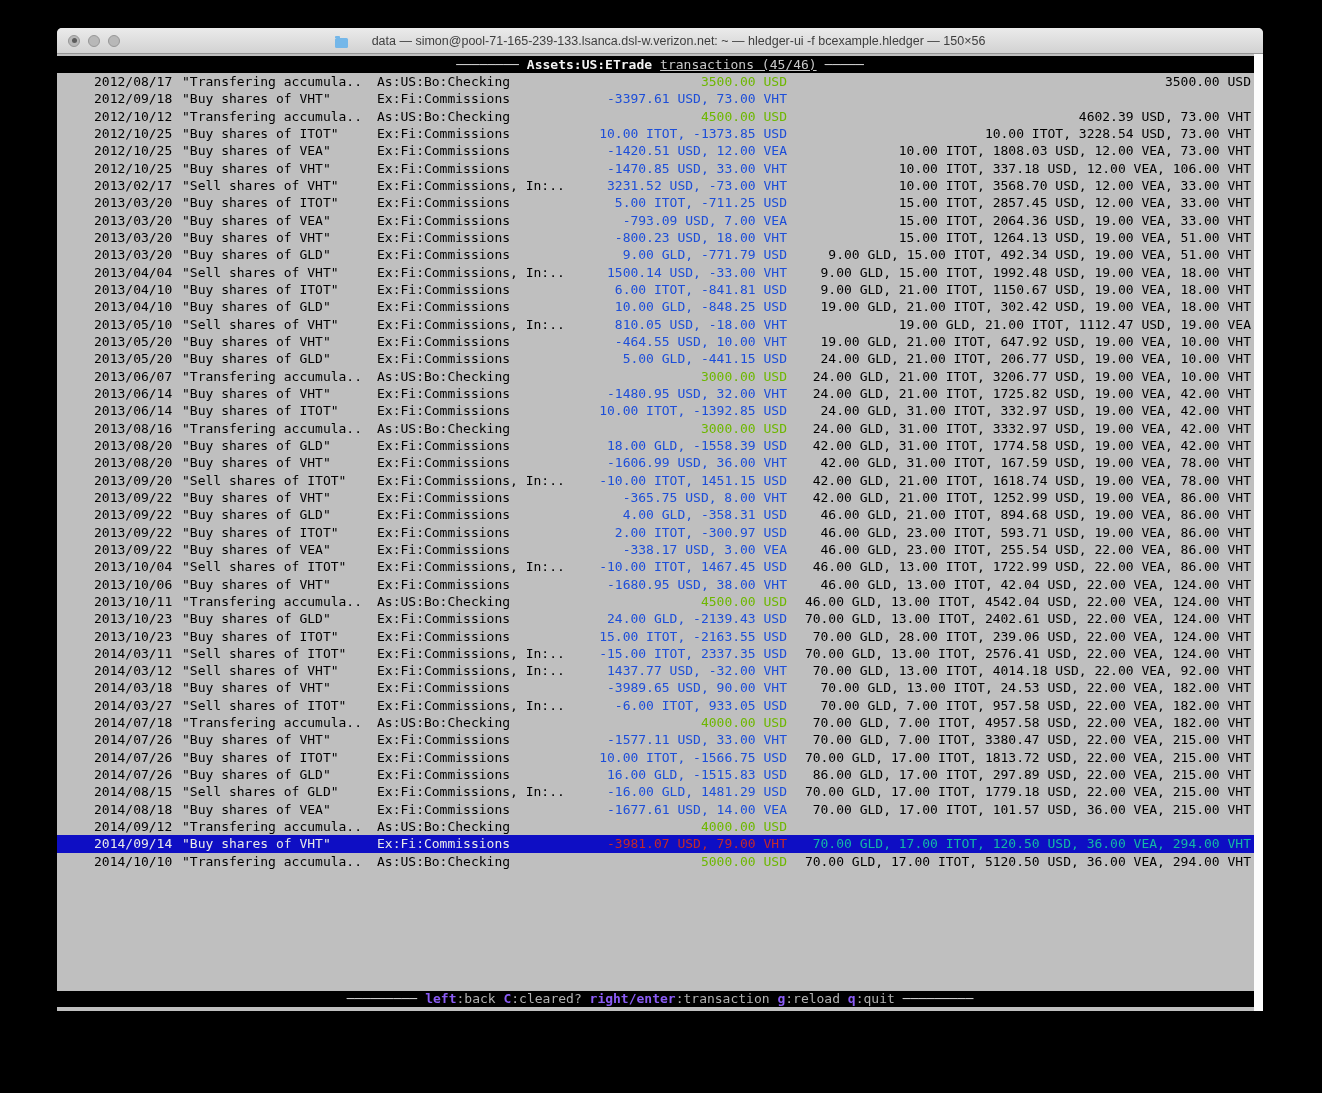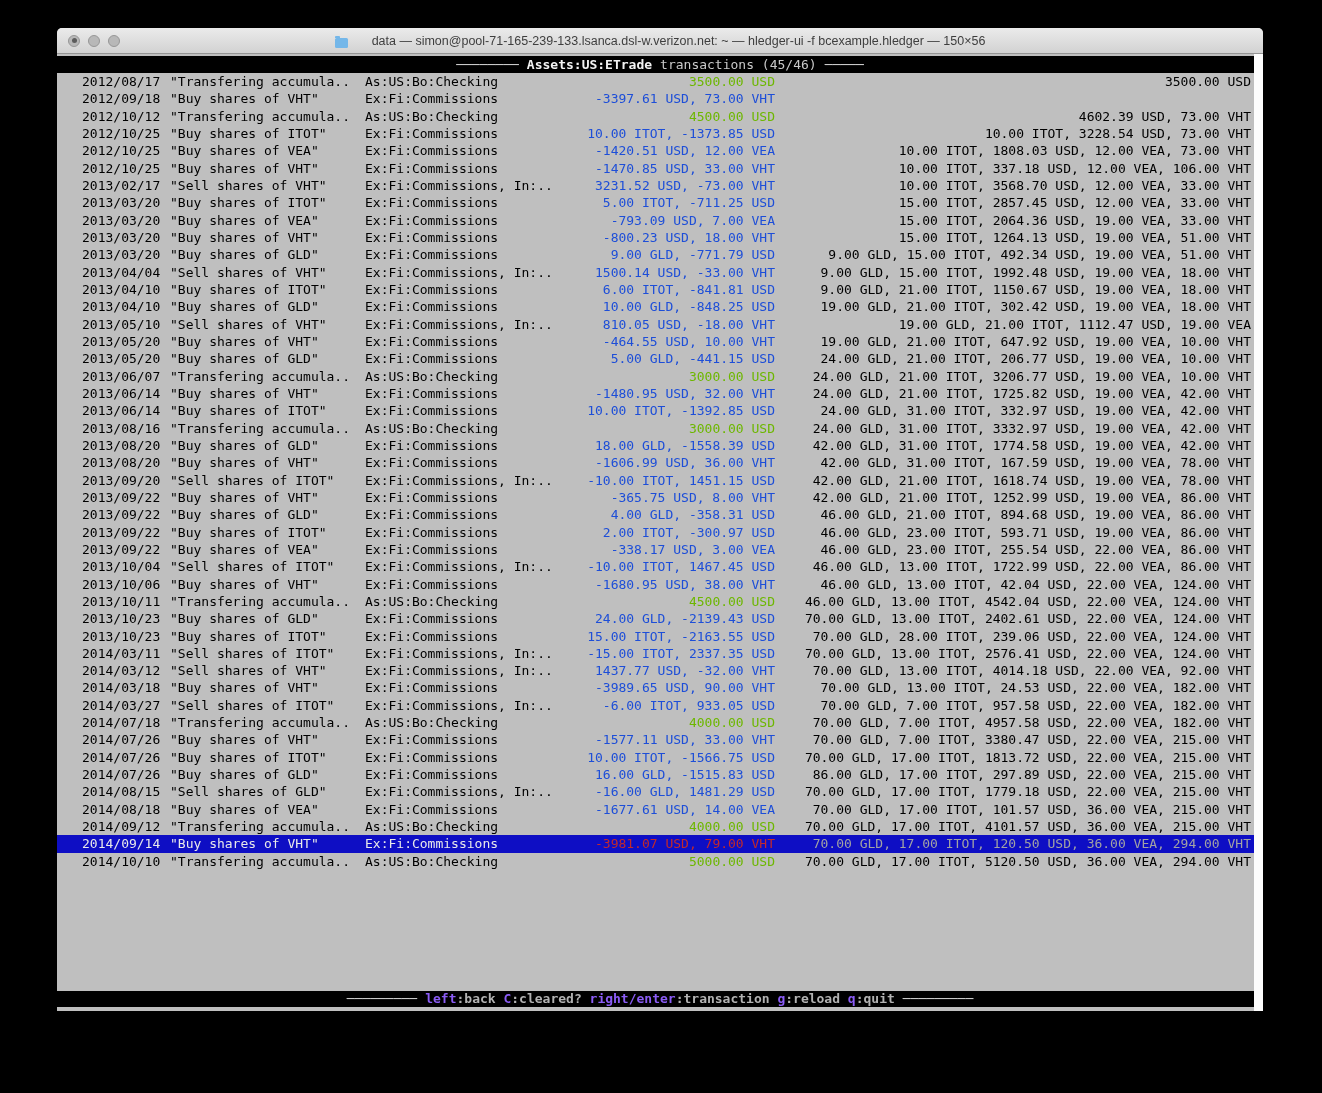--- a/index.html
+++ b/index.html
@@ -18,38 +18,38 @@
              font:12.5px "Liberation Sans",sans-serif;color:#3e3e3e;}
   .foldericon{width:13px;height:10px;background:#74b7e9;border-radius:1.5px;position:relative;flex:0 0 auto;}
   .foldericon::before{content:"";position:absolute;top:-2px;left:0;width:5px;height:2px;
                       background:#74b7e9;border-radius:1px 1px 0 0;}
   .terminal{position:absolute;top:26px;left:0;right:0;bottom:0;
             font:13px "DejaVu Sans Mono",monospace;color:#000;background:#bfbfbf;}
   .bar{background:#000;height:17px;line-height:17px;text-align:center;
        color:#c9c9c9;white-space:pre;overflow:hidden;}
   .headerbar{margin-top:2px;}
   .acct-bold{color:#f3f3f3;font-weight:bold;margin-left:8px;}
-  .hdr-rest{color:#c9c9c9;margin-left:8px;margin-right:8px;}
+  .hdr-rest{color:#c9c9c9;margin-left:8px;margin-right:8px;text-decoration:underline;}
   #rows{}
   .row{height:17.33px;line-height:17.4px;display:flex;
-       padding-left:25px;padding-right:12px;white-space:pre;}
+       padding-left:37px;padding-right:12px;white-space:pre;}
   .c{overflow:hidden;flex:0 0 auto;}
   .date{width:88px;}
   .desc{width:195px;}
   .acct{width:196px;}
   .chg{width:214px;text-align:right;}
   .bal{flex:1 1 auto;text-align:right;}
   .chg.red{color:#1d4ed8;}
   .chg.green{color:#6db700;}
   .row.selected{background:#0e0ec4;color:#e9e9e9;}
   .row.selected .chg.red{color:#c32a2a;}
-  .row.selected .bal{color:#a3a3a3;}
+  .row.selected .bal{color:#14b8a6;}
   .footerbar{position:absolute;left:0;right:0;bottom:4px;height:16px;line-height:16px;}
   .fkey{color:#8b5cf6;font-weight:bold;}
-  .fdesc{color:#b2b2b2;font-weight:bold;}
+  .fdesc{color:#b2b2b2;}
   #footer-items{margin:0 8px;}
   .scrollbar{position:absolute;top:0;right:0;bottom:0;width:9px;background:#fdfdfd;}
 </style>
 </head>
 <body>
 
 <div class="stage">
   <div class="window">
 
     <div class="titlebar">
@@ -107,21 +107,21 @@
           <div class="row"><span class="c date">2014/03/11</span><span class="c desc">"Sell shares of ITOT"</span><span class="c acct">Ex:Fi:Commissions, In:..</span><span class="c chg red">-15.00 ITOT, 2337.35 USD</span><span class="c bal">70.00 GLD, 13.00 ITOT, 2576.41 USD, 22.00 VEA, 124.00 VHT</span></div>
           <div class="row"><span class="c date">2014/03/12</span><span class="c desc">"Sell shares of VHT"</span><span class="c acct">Ex:Fi:Commissions, In:..</span><span class="c chg red">1437.77 USD, -32.00 VHT</span><span class="c bal">70.00 GLD, 13.00 ITOT, 4014.18 USD, 22.00 VEA, 92.00 VHT</span></div>
           <div class="row"><span class="c date">2014/03/18</span><span class="c desc">"Buy shares of VHT"</span><span class="c acct">Ex:Fi:Commissions</span><span class="c chg red">-3989.65 USD, 90.00 VHT</span><span class="c bal">70.00 GLD, 13.00 ITOT, 24.53 USD, 22.00 VEA, 182.00 VHT</span></div>
           <div class="row"><span class="c date">2014/03/27</span><span class="c desc">"Sell shares of ITOT"</span><span class="c acct">Ex:Fi:Commissions, In:..</span><span class="c chg red">-6.00 ITOT, 933.05 USD</span><span class="c bal">70.00 GLD, 7.00 ITOT, 957.58 USD, 22.00 VEA, 182.00 VHT</span></div>
           <div class="row"><span class="c date">2014/07/18</span><span class="c desc">"Transfering accumula..</span><span class="c acct">As:US:Bo:Checking</span><span class="c chg green">4000.00 USD</span><span class="c bal">70.00 GLD, 7.00 ITOT, 4957.58 USD, 22.00 VEA, 182.00 VHT</span></div>
           <div class="row"><span class="c date">2014/07/26</span><span class="c desc">"Buy shares of VHT"</span><span class="c acct">Ex:Fi:Commissions</span><span class="c chg red">-1577.11 USD, 33.00 VHT</span><span class="c bal">70.00 GLD, 7.00 ITOT, 3380.47 USD, 22.00 VEA, 215.00 VHT</span></div>
           <div class="row"><span class="c date">2014/07/26</span><span class="c desc">"Buy shares of ITOT"</span><span class="c acct">Ex:Fi:Commissions</span><span class="c chg red">10.00 ITOT, -1566.75 USD</span><span class="c bal">70.00 GLD, 17.00 ITOT, 1813.72 USD, 22.00 VEA, 215.00 VHT</span></div>
           <div class="row"><span class="c date">2014/07/26</span><span class="c desc">"Buy shares of GLD"</span><span class="c acct">Ex:Fi:Commissions</span><span class="c chg red">16.00 GLD, -1515.83 USD</span><span class="c bal">86.00 GLD, 17.00 ITOT, 297.89 USD, 22.00 VEA, 215.00 VHT</span></div>
           <div class="row"><span class="c date">2014/08/15</span><span class="c desc">"Sell shares of GLD"</span><span class="c acct">Ex:Fi:Commissions, In:..</span><span class="c chg red">-16.00 GLD, 1481.29 USD</span><span class="c bal">70.00 GLD, 17.00 ITOT, 1779.18 USD, 22.00 VEA, 215.00 VHT</span></div>
           <div class="row"><span class="c date">2014/08/18</span><span class="c desc">"Buy shares of VEA"</span><span class="c acct">Ex:Fi:Commissions</span><span class="c chg red">-1677.61 USD, 14.00 VEA</span><span class="c bal">70.00 GLD, 17.00 ITOT, 101.57 USD, 36.00 VEA, 215.00 VHT</span></div>
-          <div class="row"><span class="c date">2014/09/12</span><span class="c desc">"Transfering accumula..</span><span class="c acct">As:US:Bo:Checking</span><span class="c chg green">4000.00 USD</span><span class="c bal">70.00 GLD, 17.00 ITOT, 4101.57 USD, 36.00 VEA, 215.00 VHT</span></div>
+          <div class="row"><span class="c date">2014/09/12</span><span class="c desc">"Transfering accumula..</span><span class="c acct">As:US:Bo:Checking</span><span class="c chg green">4000.00 USD</span></div>
           <div class="row selected"><span class="c date">2014/09/14</span><span class="c desc">"Buy shares of VHT"</span><span class="c acct">Ex:Fi:Commissions</span><span class="c chg red">-3981.07 USD, 79.00 VHT</span><span class="c bal">70.00 GLD, 17.00 ITOT, 120.50 USD, 36.00 VEA, 294.00 VHT</span></div>
           <div class="row"><span class="c date">2014/10/10</span><span class="c desc">"Transfering accumula..</span><span class="c acct">As:US:Bo:Checking</span><span class="c chg green">5000.00 USD</span><span class="c bal">70.00 GLD, 17.00 ITOT, 5120.50 USD, 36.00 VEA, 294.00 VHT</span></div>
         </div>
 
       <div class="bar footerbar"><span class="dash">─────────</span><span id="footer-items"><span class="fkey">left</span><span class="fdesc">:back</span> <span class="fkey">C</span><span class="fdesc">:cleared?</span> <span class="fkey">right/enter</span><span class="fdesc">:transaction</span> <span class="fkey">g</span><span class="fdesc">:reload</span> <span class="fkey">q</span><span class="fdesc">:quit</span></span><span class="dash">─────────</span></div>
 
       <div class="scrollbar"></div>
     </div>
 
   </div>

